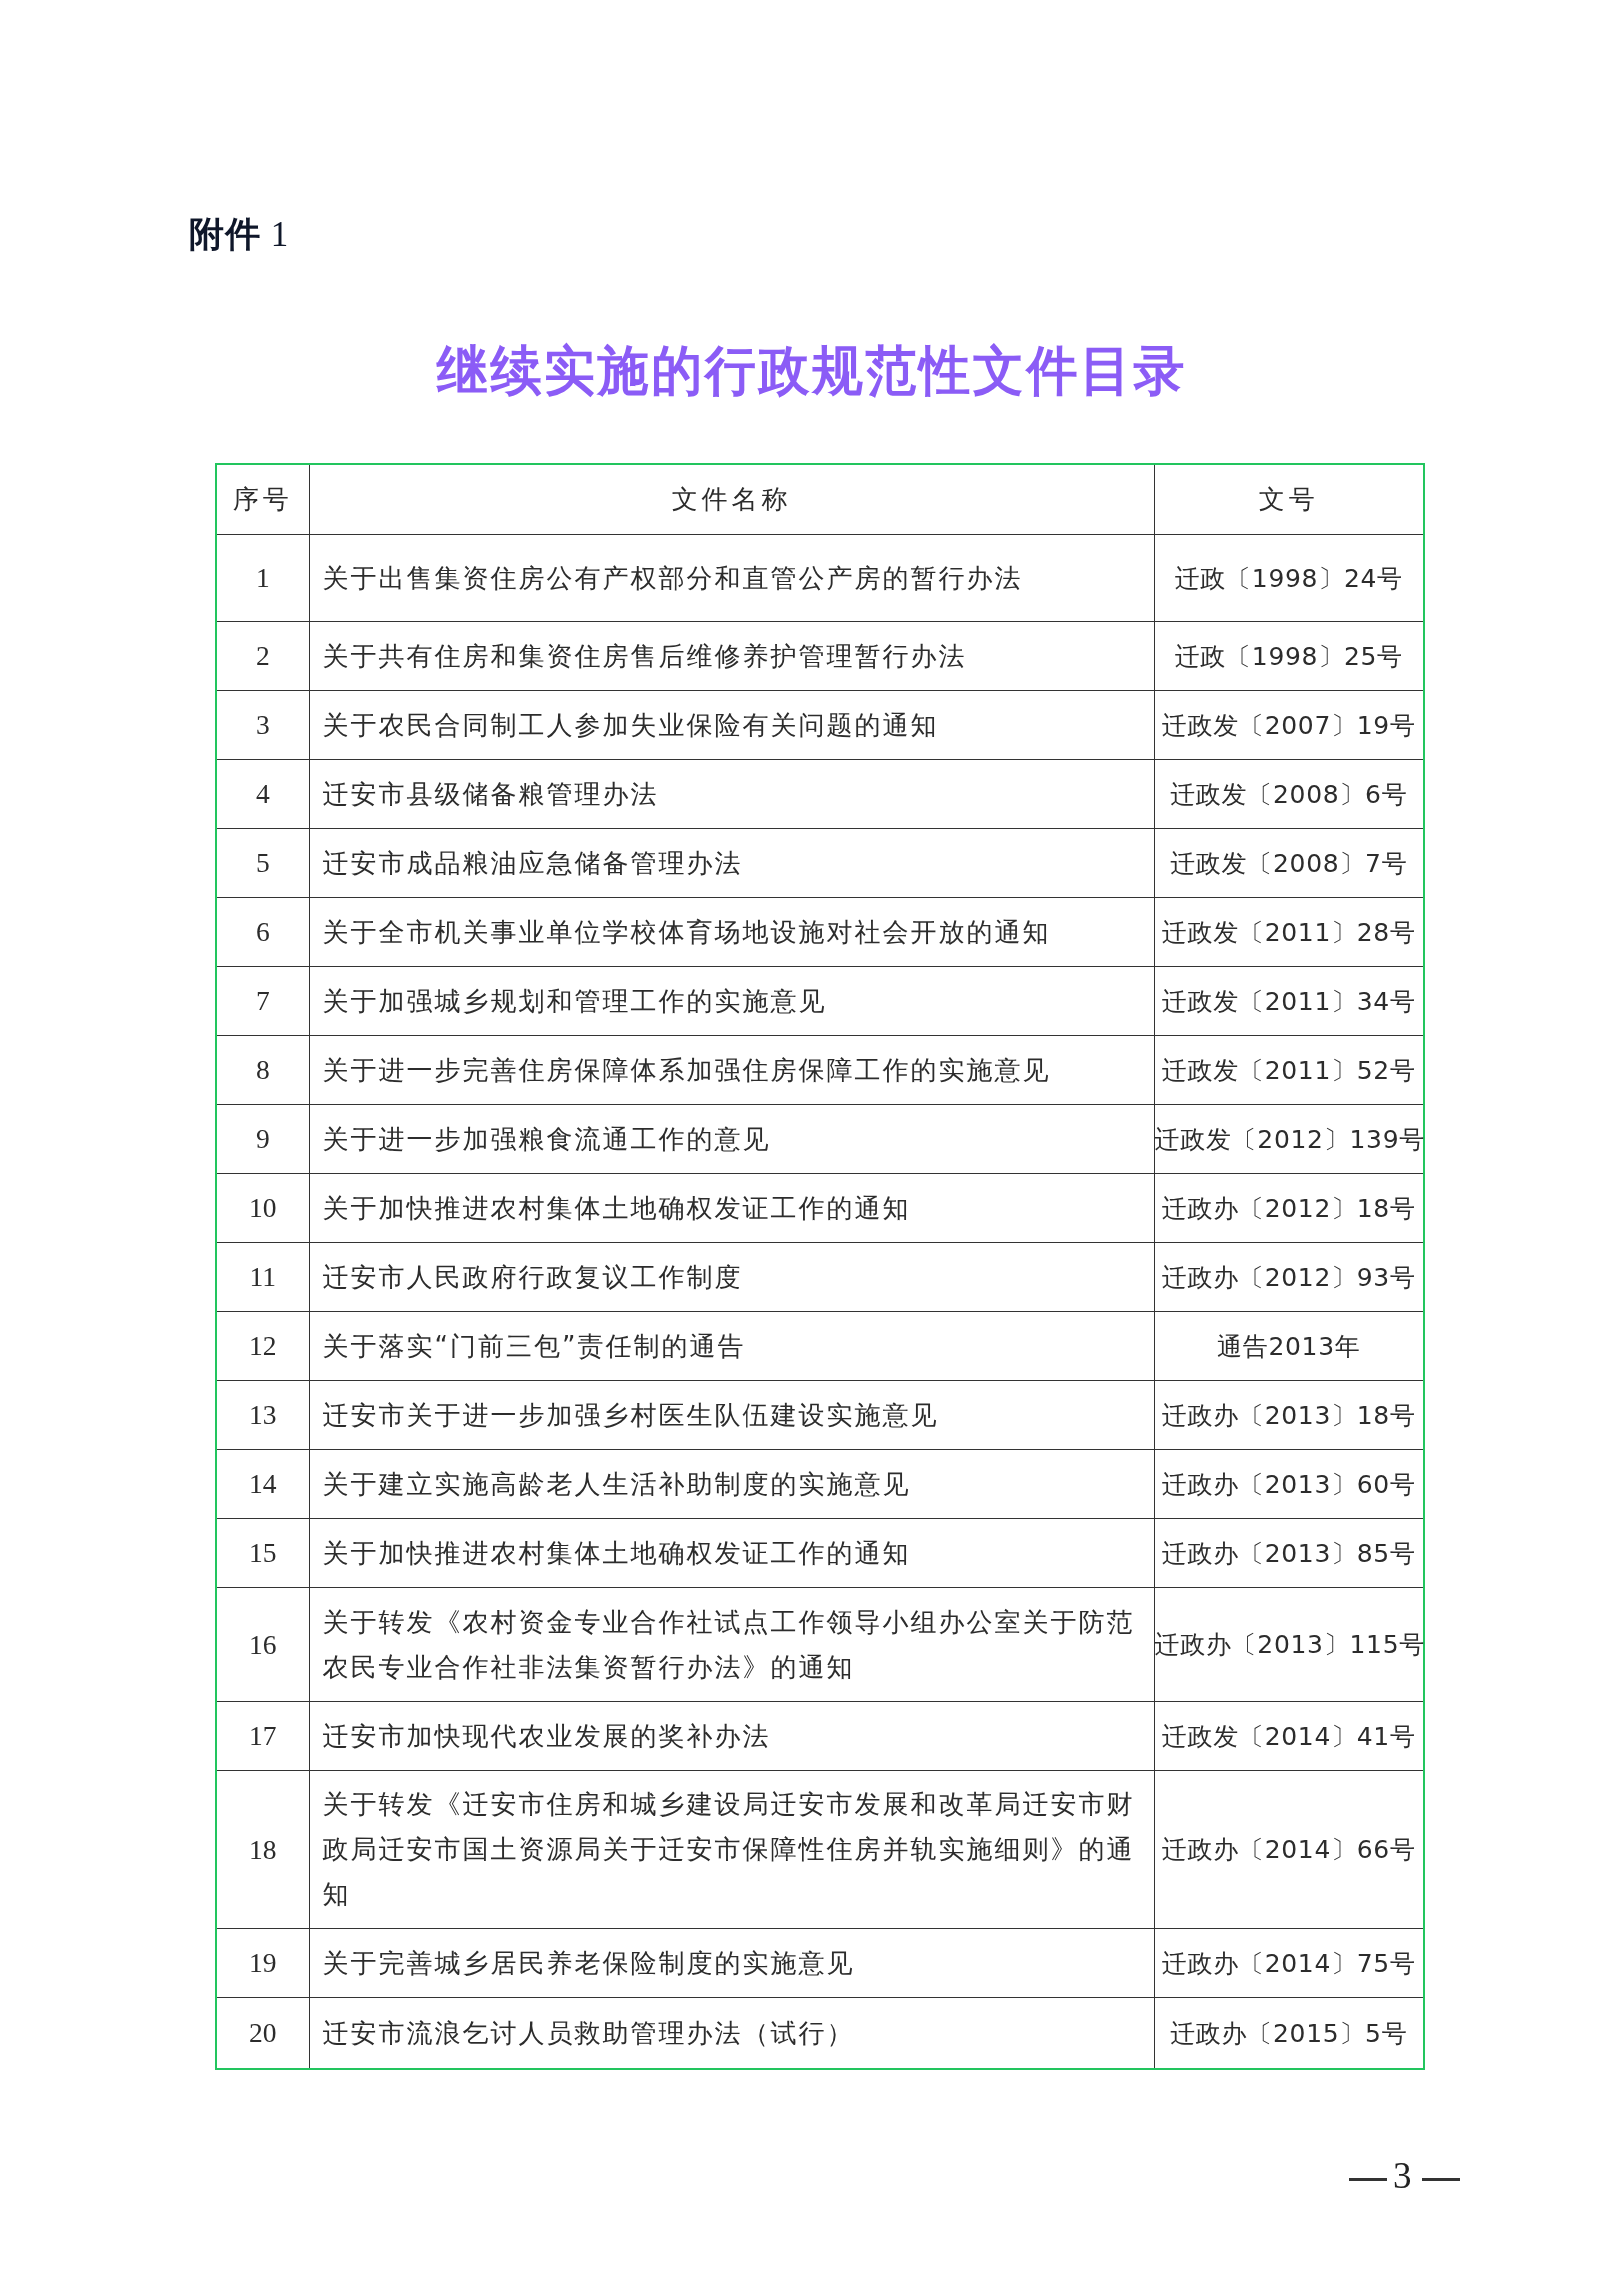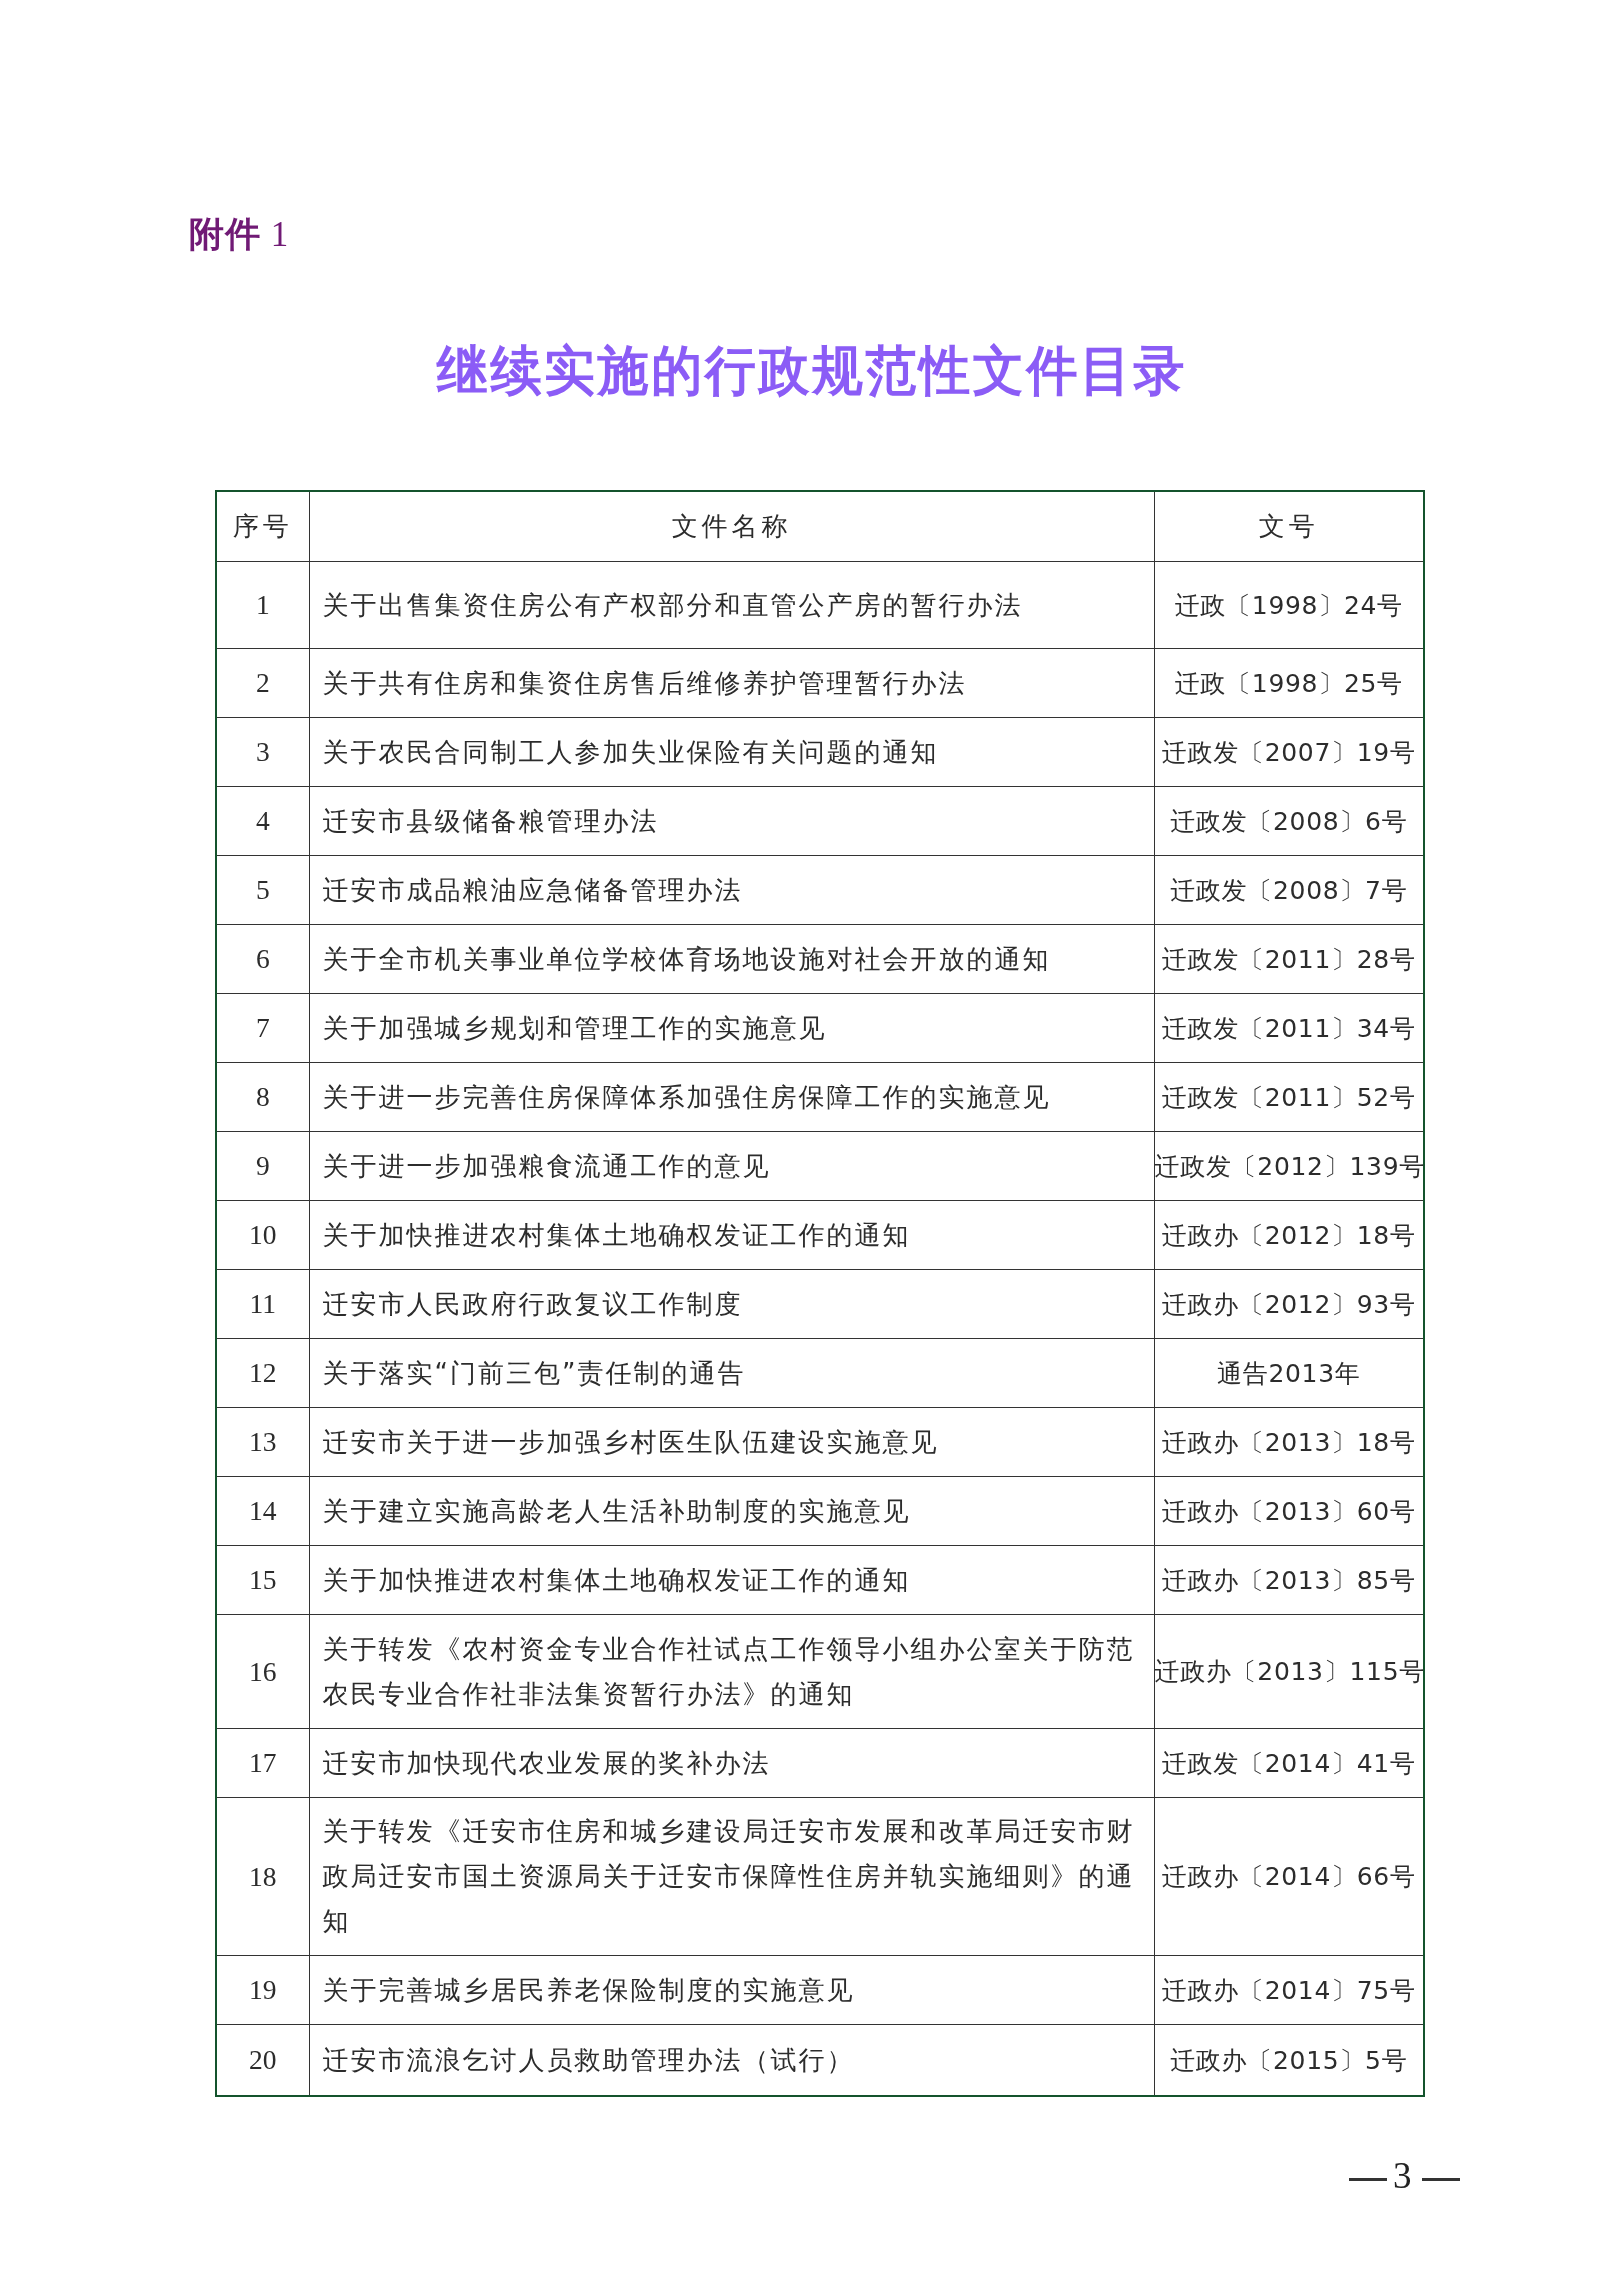--- a/index.html
+++ b/index.html
@@ -16,21 +16,21 @@
     color: #2a2a2a;
   }
   .attachment-label {
     position: absolute;
     left: 189px;
     top: 211px;
     font-family: "DejaVu Sans", "Liberation Sans", sans-serif;
     font-weight: bold;
     font-size: 35px;
     letter-spacing: 1.3px;
-    color: #701a75;
+    color: #0f172a;
   }
   .attachment-label .num {
     font-family: "Liberation Serif", "DejaVu Serif", serif;
     font-weight: normal;
     margin-left: 9.2px;
   }
   .page-title {
     position: absolute;
     left: 0;
     width: 1624px;
@@ -40,25 +40,25 @@
     font-weight: bold;
     font-size: 51px;
     letter-spacing: 2.6px;
     color: #8b5cf6;
   }
   .page-title span { display: inline-block; transform: scaleY(1.05); }
 
   table.catalog {
     position: absolute;
     left: 215px;
-    top: 490px;
+    top: 463px;
     width: 1209px;
     border-collapse: collapse;
     table-layout: fixed;
-    border: 2px solid #14532d;
+    border: 2px solid #22c55e;
   }
   table.catalog col.c-idx { width: 93px; }
   table.catalog col.c-name { width: 845px; }
   table.catalog col.c-doc { width: 270px; }
 
   table.catalog th, table.catalog td {
     border: 1.6px solid #333;
     padding: 0;
     font-weight: normal;
     font-size: 26px;

